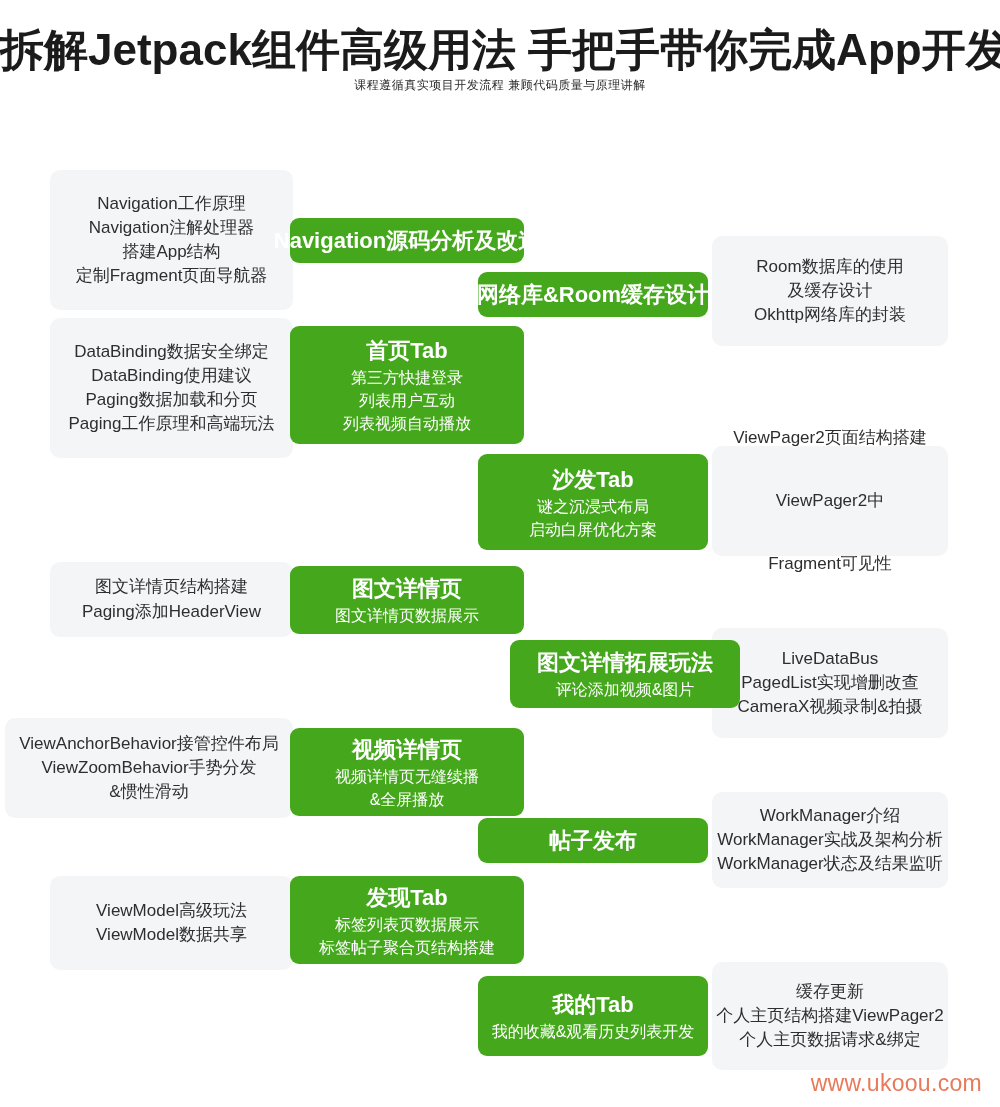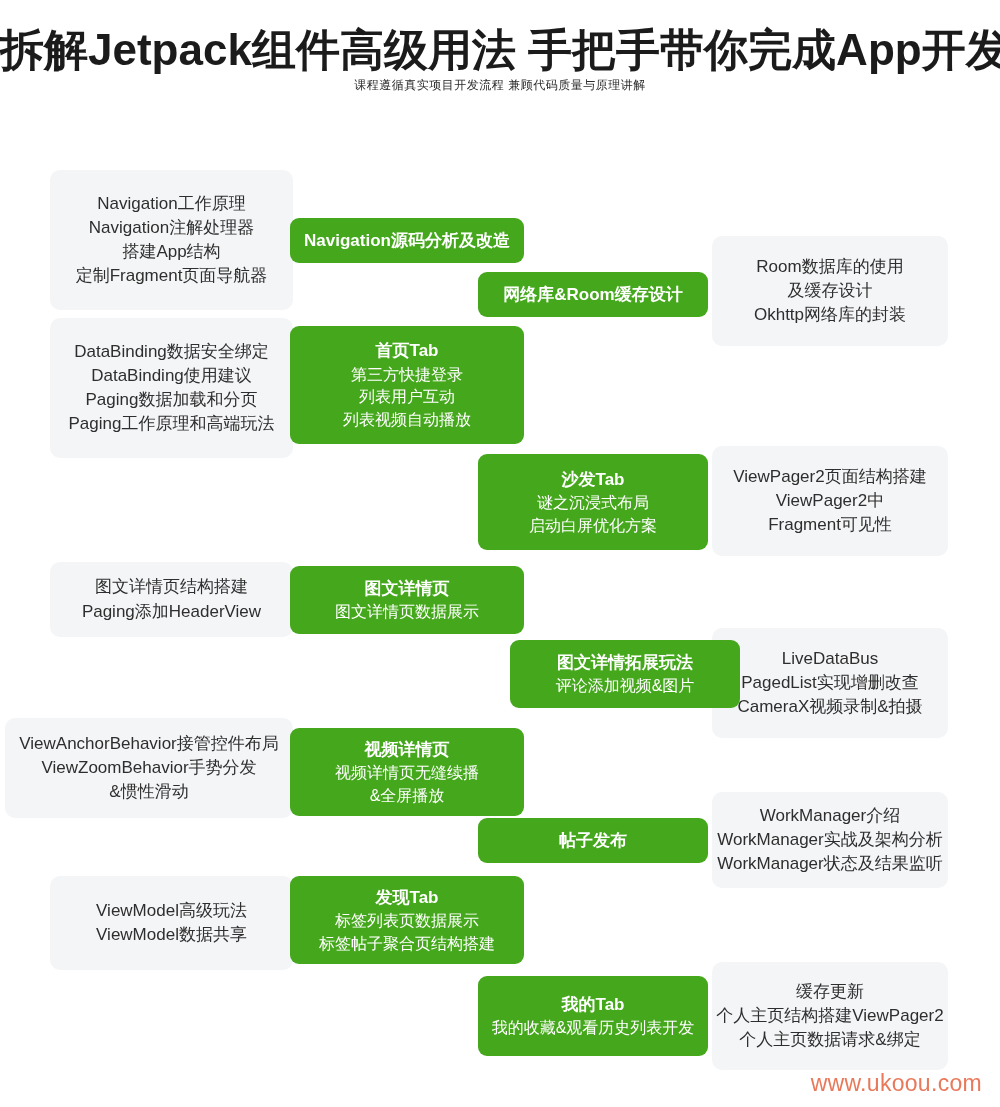--- a/index.html
+++ b/index.html
@@ -61,21 +61,21 @@
     border-radius: 9px;
     color: #ffffff;
     z-index: 5;
   }
   .node .line {
     line-height: 1.42;
     white-space: nowrap;
   }
   .node.grey .line { font-size: 17px; }
   .node.green .head {
-    font-size: 17px;
+    font-size: 22px;
     font-weight: bold;
     line-height: 1.5;
     white-space: nowrap;
   }
   .node.green .line { font-size: 16px; }
 
   
   .site-url {
     position: absolute;
     right: 18px;
@@ -124,21 +124,21 @@
         <div class="head">首页Tab</div>
         <div class="line">第三方快捷登录</div>
         <div class="line">列表用户互动</div>
         <div class="line">列表视频自动播放</div>
       </div>
       <div class="node green" style="left: 478px; top: 454px; width: 230px; height: 96px;">
         <div class="head">沙发Tab</div>
         <div class="line">谜之沉浸式布局</div>
         <div class="line">启动白屏优化方案</div>
       </div>
-      <div class="node grey" style="left: 712px; top: 446px; width: 236px; height: 110px;">
+      <div class="node grey" style="left: 712px; top: 446px; width: 236px; height: 110px; gap: 39px;">
         <div class="line">ViewPager2页面结构搭建</div>
         <div class="line">ViewPager2中</div>
         <div class="line">Fragment可见性</div>
       </div>
       <div class="node grey" style="left: 50px; top: 562px; width: 243px; height: 75px;">
         <div class="line">图文详情页结构搭建</div>
         <div class="line">Paging添加HeaderView</div>
       </div>
       <div class="node green" style="left: 290px; top: 566px; width: 234px; height: 68px;">
         <div class="head">图文详情页</div>

